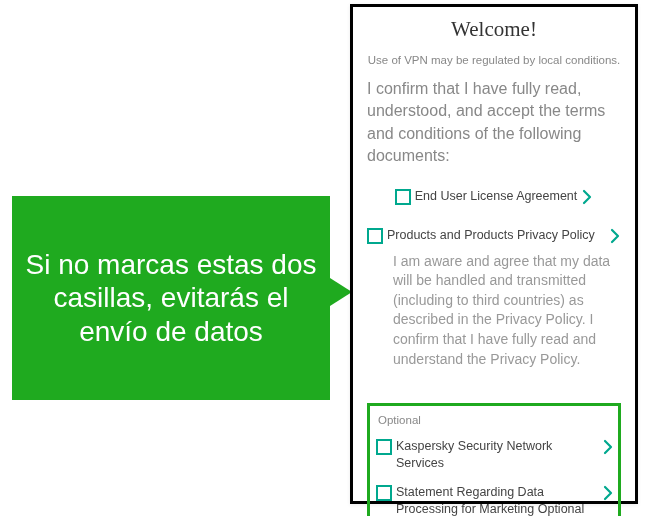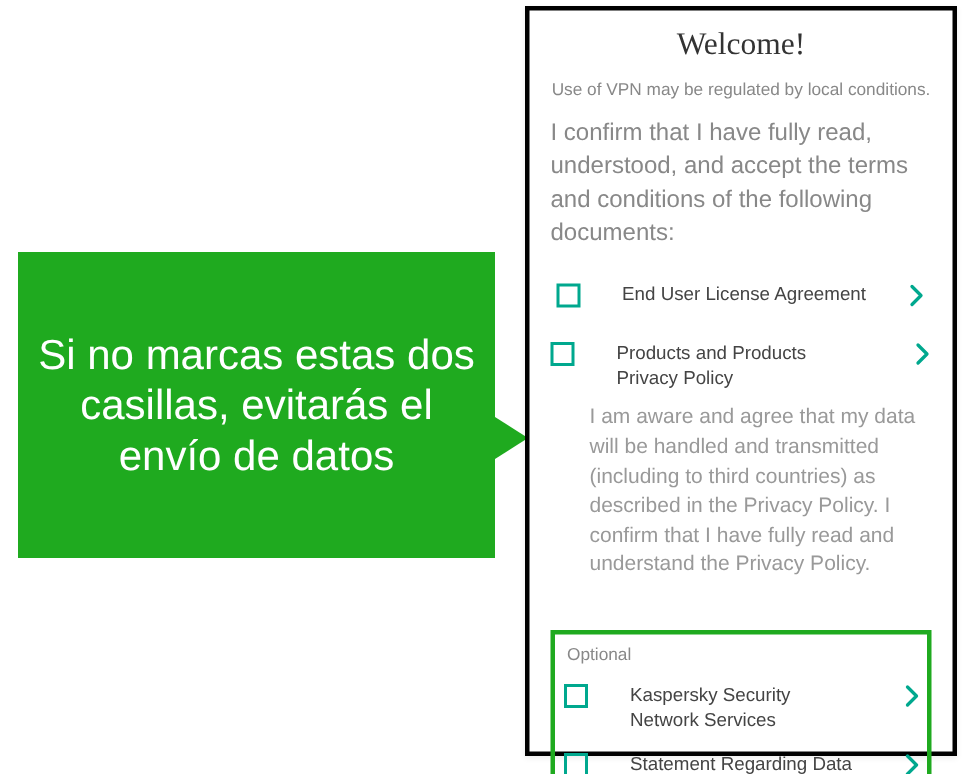--- a/index.html
+++ b/index.html
@@ -41,21 +41,21 @@
     }
     .intro {
       font-size: 16px;
       color: #888;
       line-height: 1.4;
       margin-bottom: 14px;
     }
     .doc-row {
       display: flex;
       align-items: flex-start;
-      gap: 28px;
+      gap: 4px;
       padding: 6px 0;
     }
     .checkbox {
       width: 16px;
       height: 16px;
       border: 2px solid #00a88e;
       flex-shrink: 0;
       margin-top: 1px;
     }
     .doc-label {
@@ -97,21 +97,21 @@
       height: 36px;
       background: #4c1d95;
       border: none;
       color: #aaa;
       font-size: 13px;
       cursor: default;
     }
     .callout {
       position: absolute;
       left: 12px;
-      top: 168px;
+      top: 196px;
       width: 318px;
       height: 204px;
       background: #1faa1f;
       color: #fff;
       font-size: 28px;
       line-height: 1.2;
       text-align: center;
       display: flex;
       align-items: center;
       justify-content: center;

